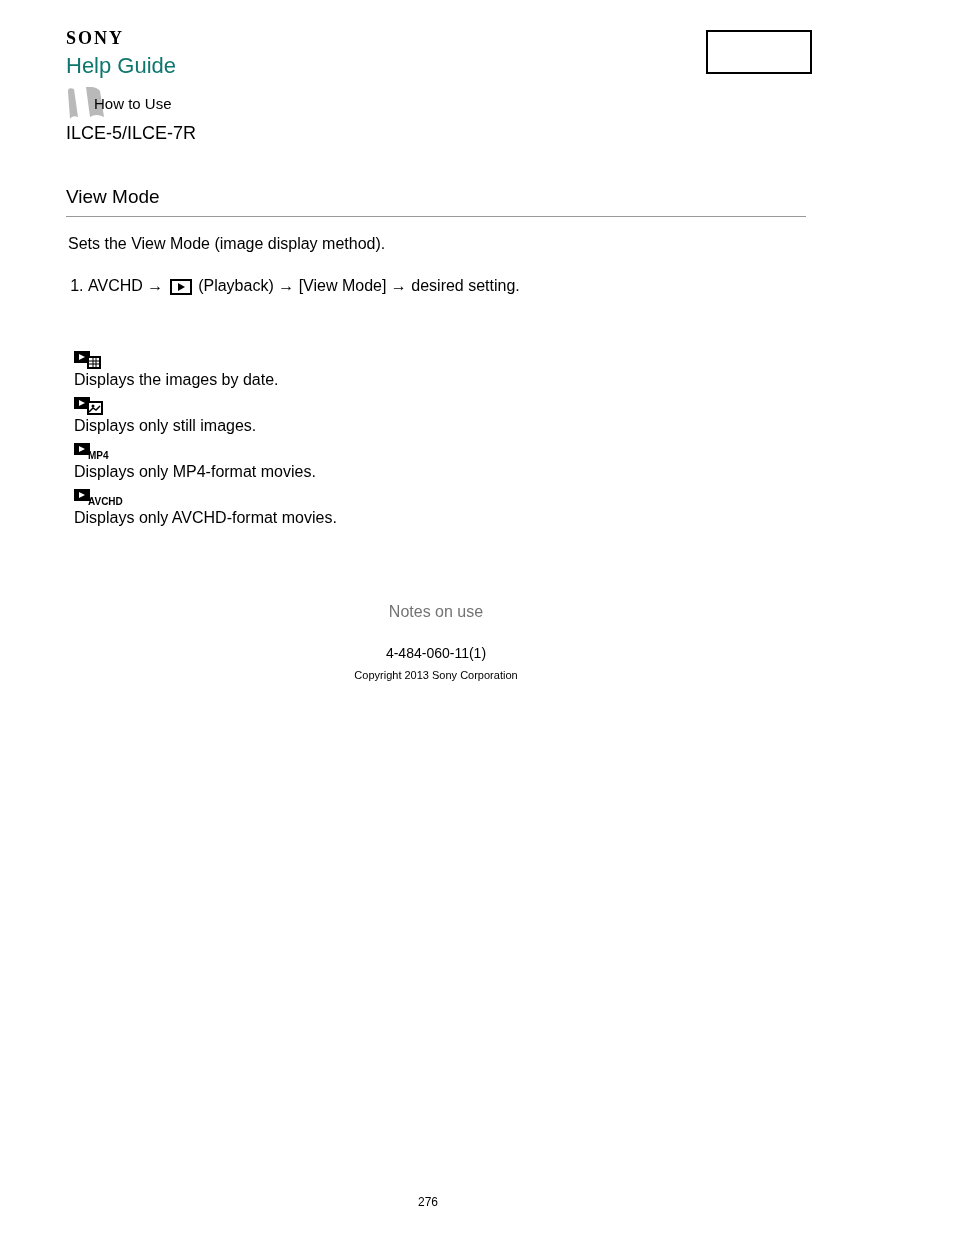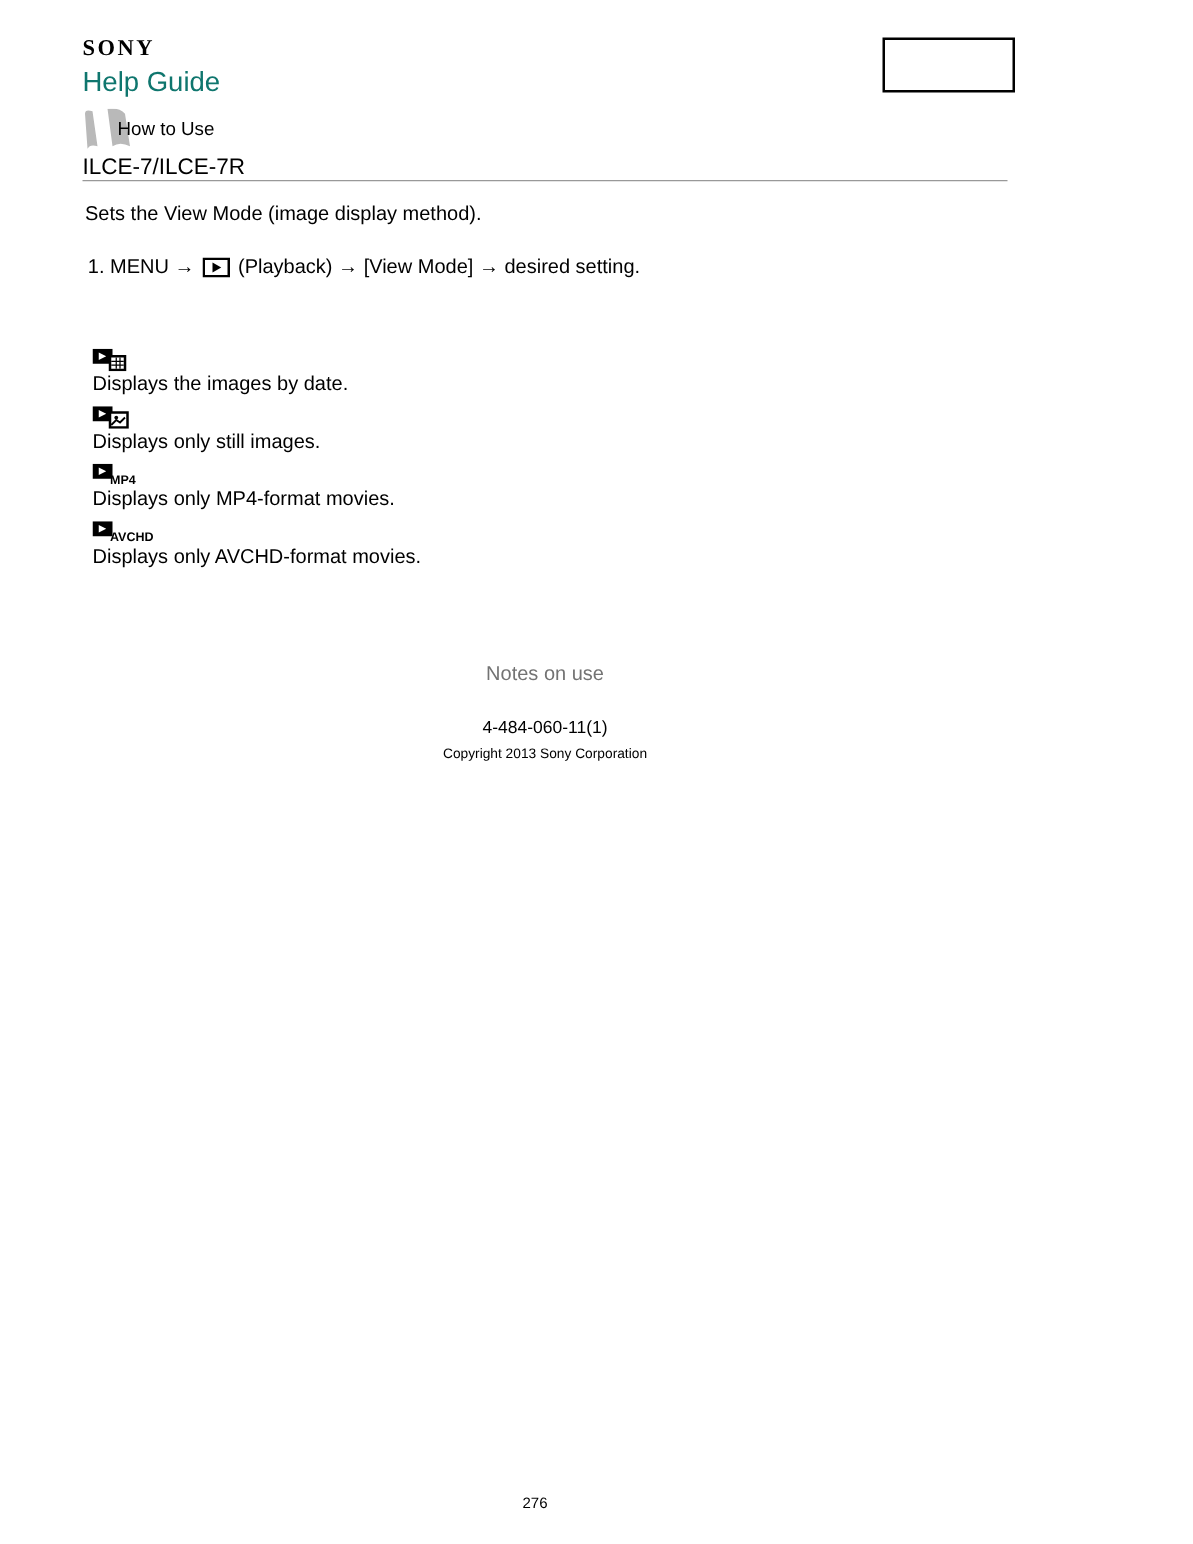--- a/index.html
+++ b/index.html
@@ -142,29 +142,30 @@
   <a class="help-link">Help Guide</a>
 
   <div class="howto-block">
     <svg class="howto-art" viewBox="0 0 50 34">
       <path d="M2 4 Q2 0 8 2 L12 30 Q6 28 4 32 Z" fill="#b9b9b9"></path>
       <path d="M20 0 Q30 -1 34 4 L38 30 Q30 26 24 30 Z" fill="#b9b9b9"></path>
     </svg>
     <span class="howto-text">How to Use</span>
   </div>
 
-  <div class="model">ILCE-7/ILCE-7R</div>
-
+  <div class="model">ILCE-5/ILCE-7R</div>
+
+  <h2 class="section-title">View Mode</h2>
   <hr class="sep">
 
   <div class="intro">Sets the View Mode (image display method).</div>
 
   <ol class="steps">
     <li>
-      <span>MENU → </span><svg class="play-icon" width="22" height="16" viewBox="0 0 22 16">
+      <span>AVCHD → </span><svg class="play-icon" width="22" height="16" viewBox="0 0 22 16">
         <rect x="1" y="1" width="20" height="14" fill="none" stroke="#000" stroke-width="2"></rect>
         <polygon points="8,4 8,12 15,8" fill="#000"></polygon>
       </svg><span> (Playback) → [View Mode] → desired setting.</span>
     </li>
   </ol>
 
   <div class="modes">
 
     <svg class="mode-icon" width="28" height="18" viewBox="0 0 28 18">
       <rect x="0" y="0" width="16" height="12" fill="#000"></rect>

